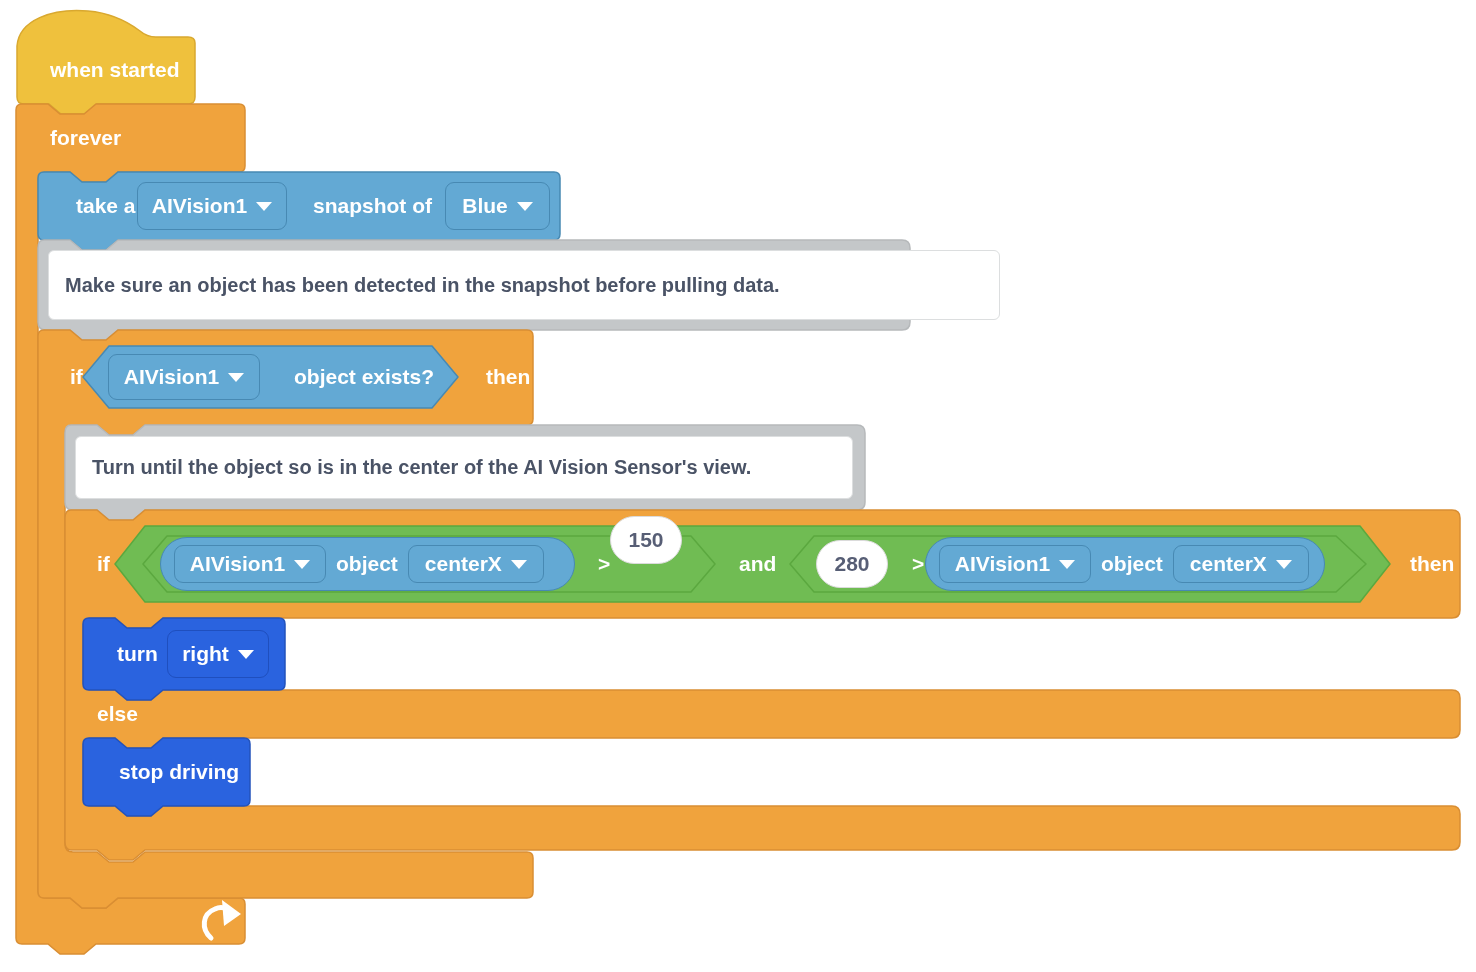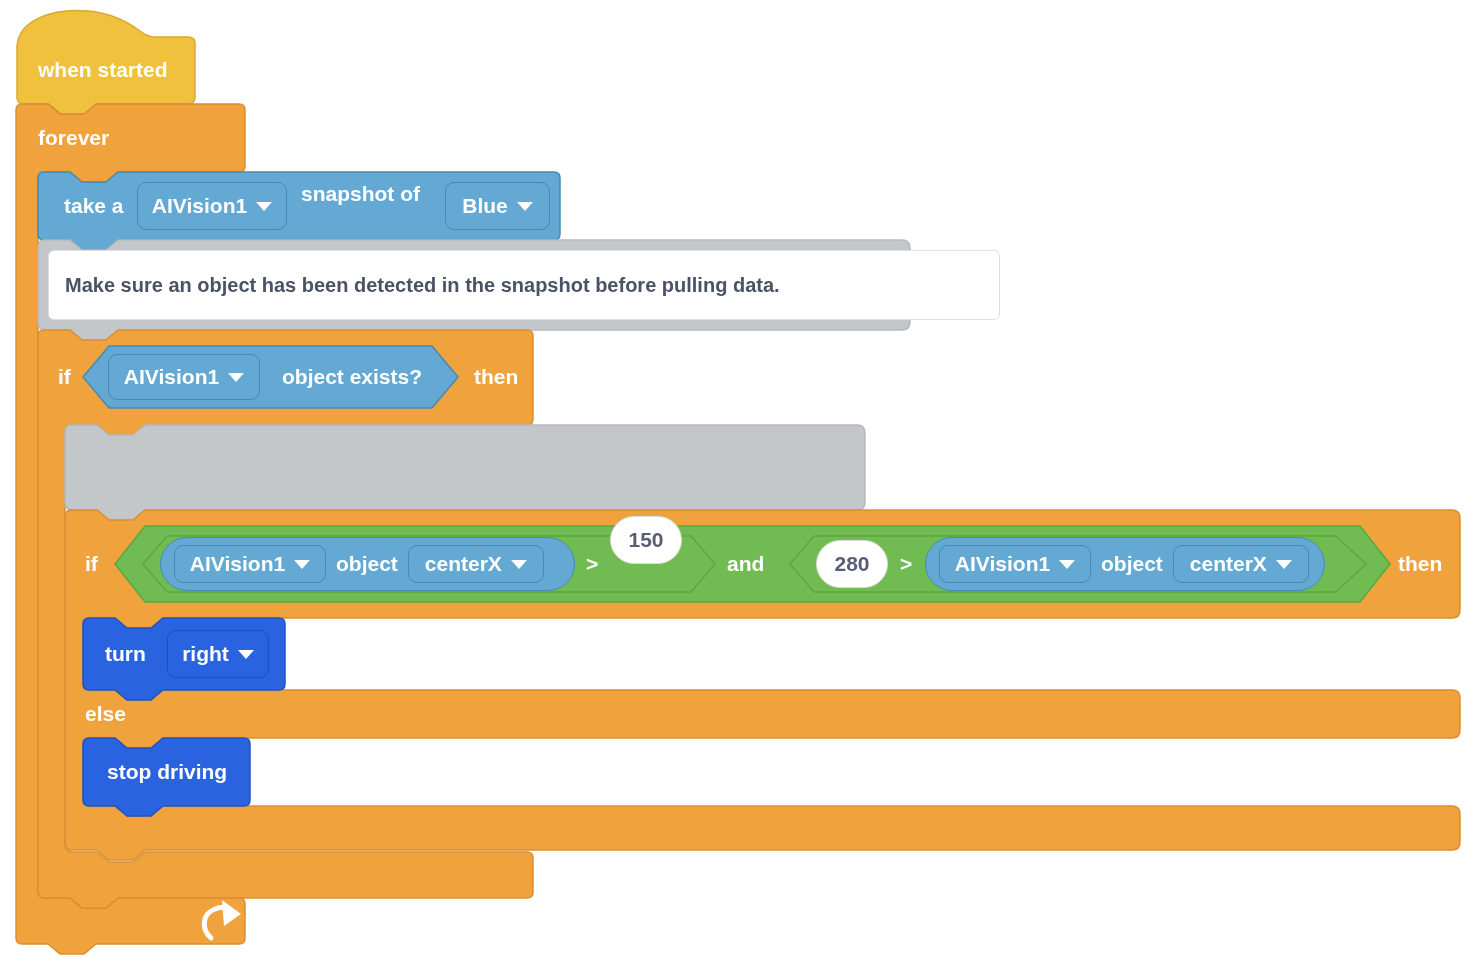--- a/index.html
+++ b/index.html
@@ -3,21 +3,21 @@
 <meta charset="utf-8">
 <style>
   html,body{margin:0;padding:0;background:#ffffff;}
   #canvas{
     position:relative;width:1476px;height:972px;background:#ffffff;overflow:hidden;
     font-family:"Liberation Sans","DejaVu Sans",sans-serif;
   }
   #shape-layer{position:absolute;left:0;top:0;}
   .lbl{
     position:absolute;color:#ffffff;font-size:21px;font-weight:bold;
-    line-height:28px;height:28px;white-space:nowrap;
+    line-height:28px;height:28px;white-space:nowrap;margin-left:12px;
   }
   .dd{
     position:absolute;display:flex;align-items:center;justify-content:center;
     gap:9px;border-radius:9px;color:#ffffff;font-size:21px;font-weight:bold;
     box-sizing:border-box;white-space:nowrap;text-align:right;
   }
   .dd-sense{background:#63A9D4;border:1.5px solid #4789B3;}
   .dd-drive{background:#2A63DF;border:1.5px solid #1F4FBE;}
   .caret{
     width:0;height:0;border-left:8px solid transparent;
@@ -82,36 +82,37 @@
 
   <div class="lbl" style="left:38px;top:56px">when started</div>
 
   <div class="lbl" style="left:38px;top:124px">forever</div>
 
   <div class="lbl" style="left:64px;top:192px">take a</div>
   <div class="dd dd-sense" style="left:137px;top:182px;width:150px;height:48px">
     <span>AIVision1</span>
     <span class="caret"></span>
   </div>
-  <div class="lbl" style="left:301px;top:180px">snapshot of</div>
+  <div class="lbl" style="left:301px;top:192px">snapshot of</div>
   <div class="dd dd-sense" style="left:445px;top:182px;width:105px;height:48px">
     <span>Blue</span>
     <span class="caret"></span>
   </div>
 
   <div class="comment-inner" style="left:48px;top:250px;width:952px;height:70px">Make sure an object has been detected in the snapshot before pulling data.</div>
 
   <div class="lbl" style="left:58px;top:363px">if</div>
   <div class="dd dd-sense" style="left:108px;top:354px;width:152px;height:46px">
     <span>AIVision1</span>
     <span class="caret"></span>
   </div>
   <div class="lbl" style="left:282px;top:363px">object exists?</div>
   <div class="lbl" style="left:474px;top:363px">then</div>
 
+  <div class="comment-inner" style="left:75px;top:436px;width:778px;height:63px">Turn until the object so is in the center of the AI Vision Sensor's view.</div>
 
   <div class="lbl" style="left:85px;top:550px">if</div>
 
   <div class="pill-blue" style="left:160px;top:537px;width:415px;height:54px">
     <div class="dd dd-sense" style="width:152px">
       <span>AIVision1</span>
       <span class="caret"></span>
     </div>
     <span class="plabel">object</span>
     <div class="dd dd-sense" style="width:136px">

